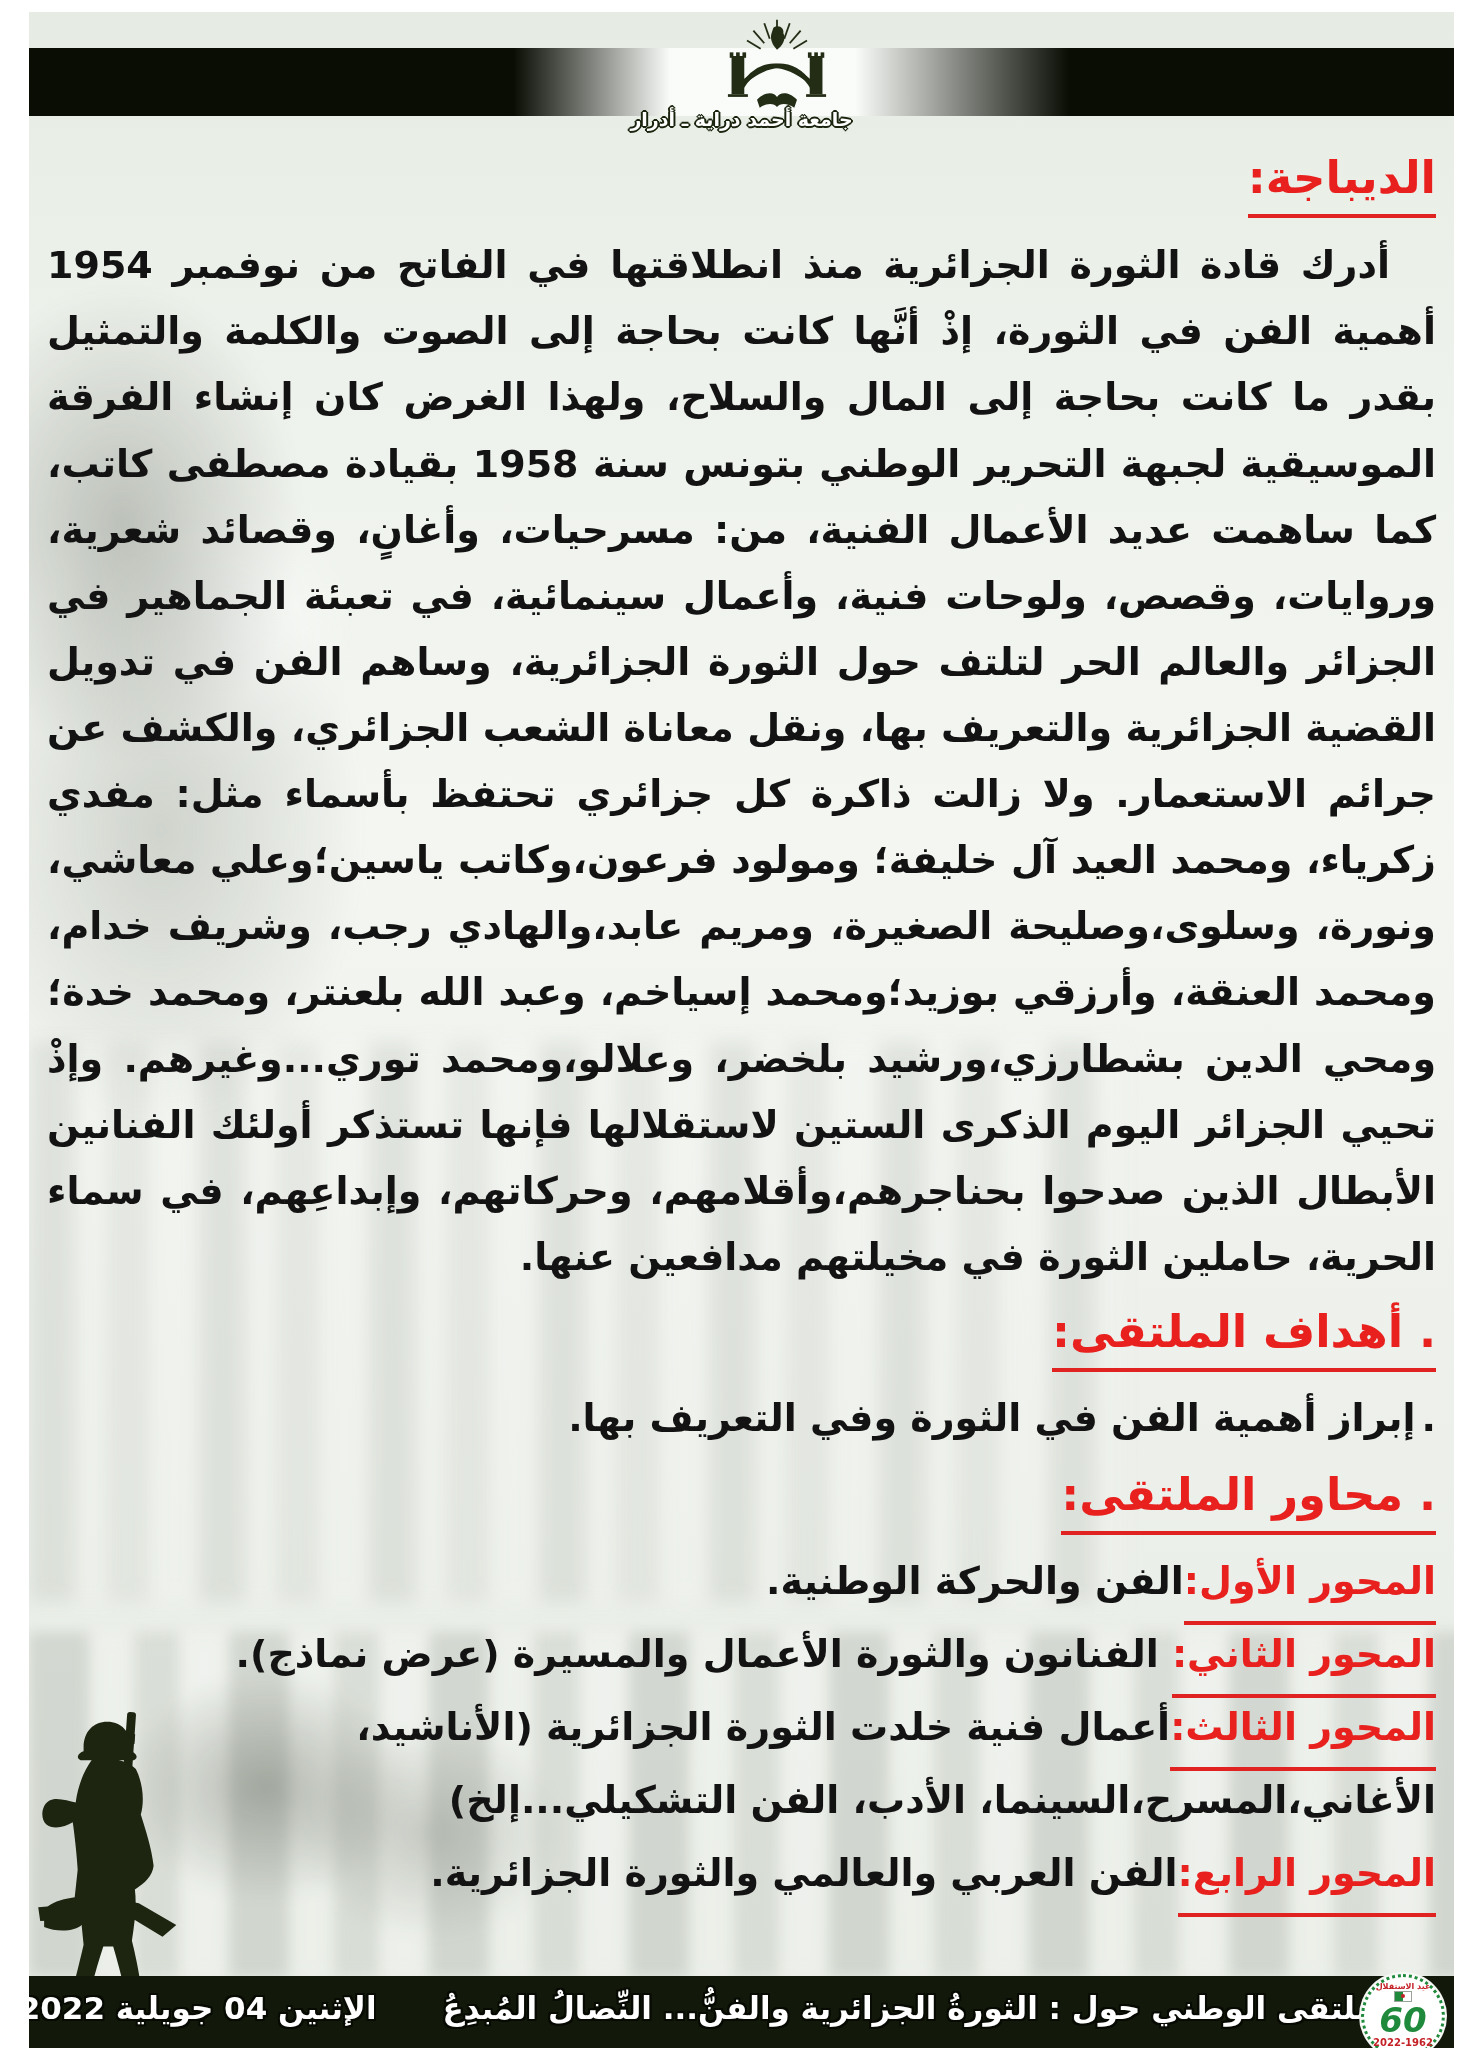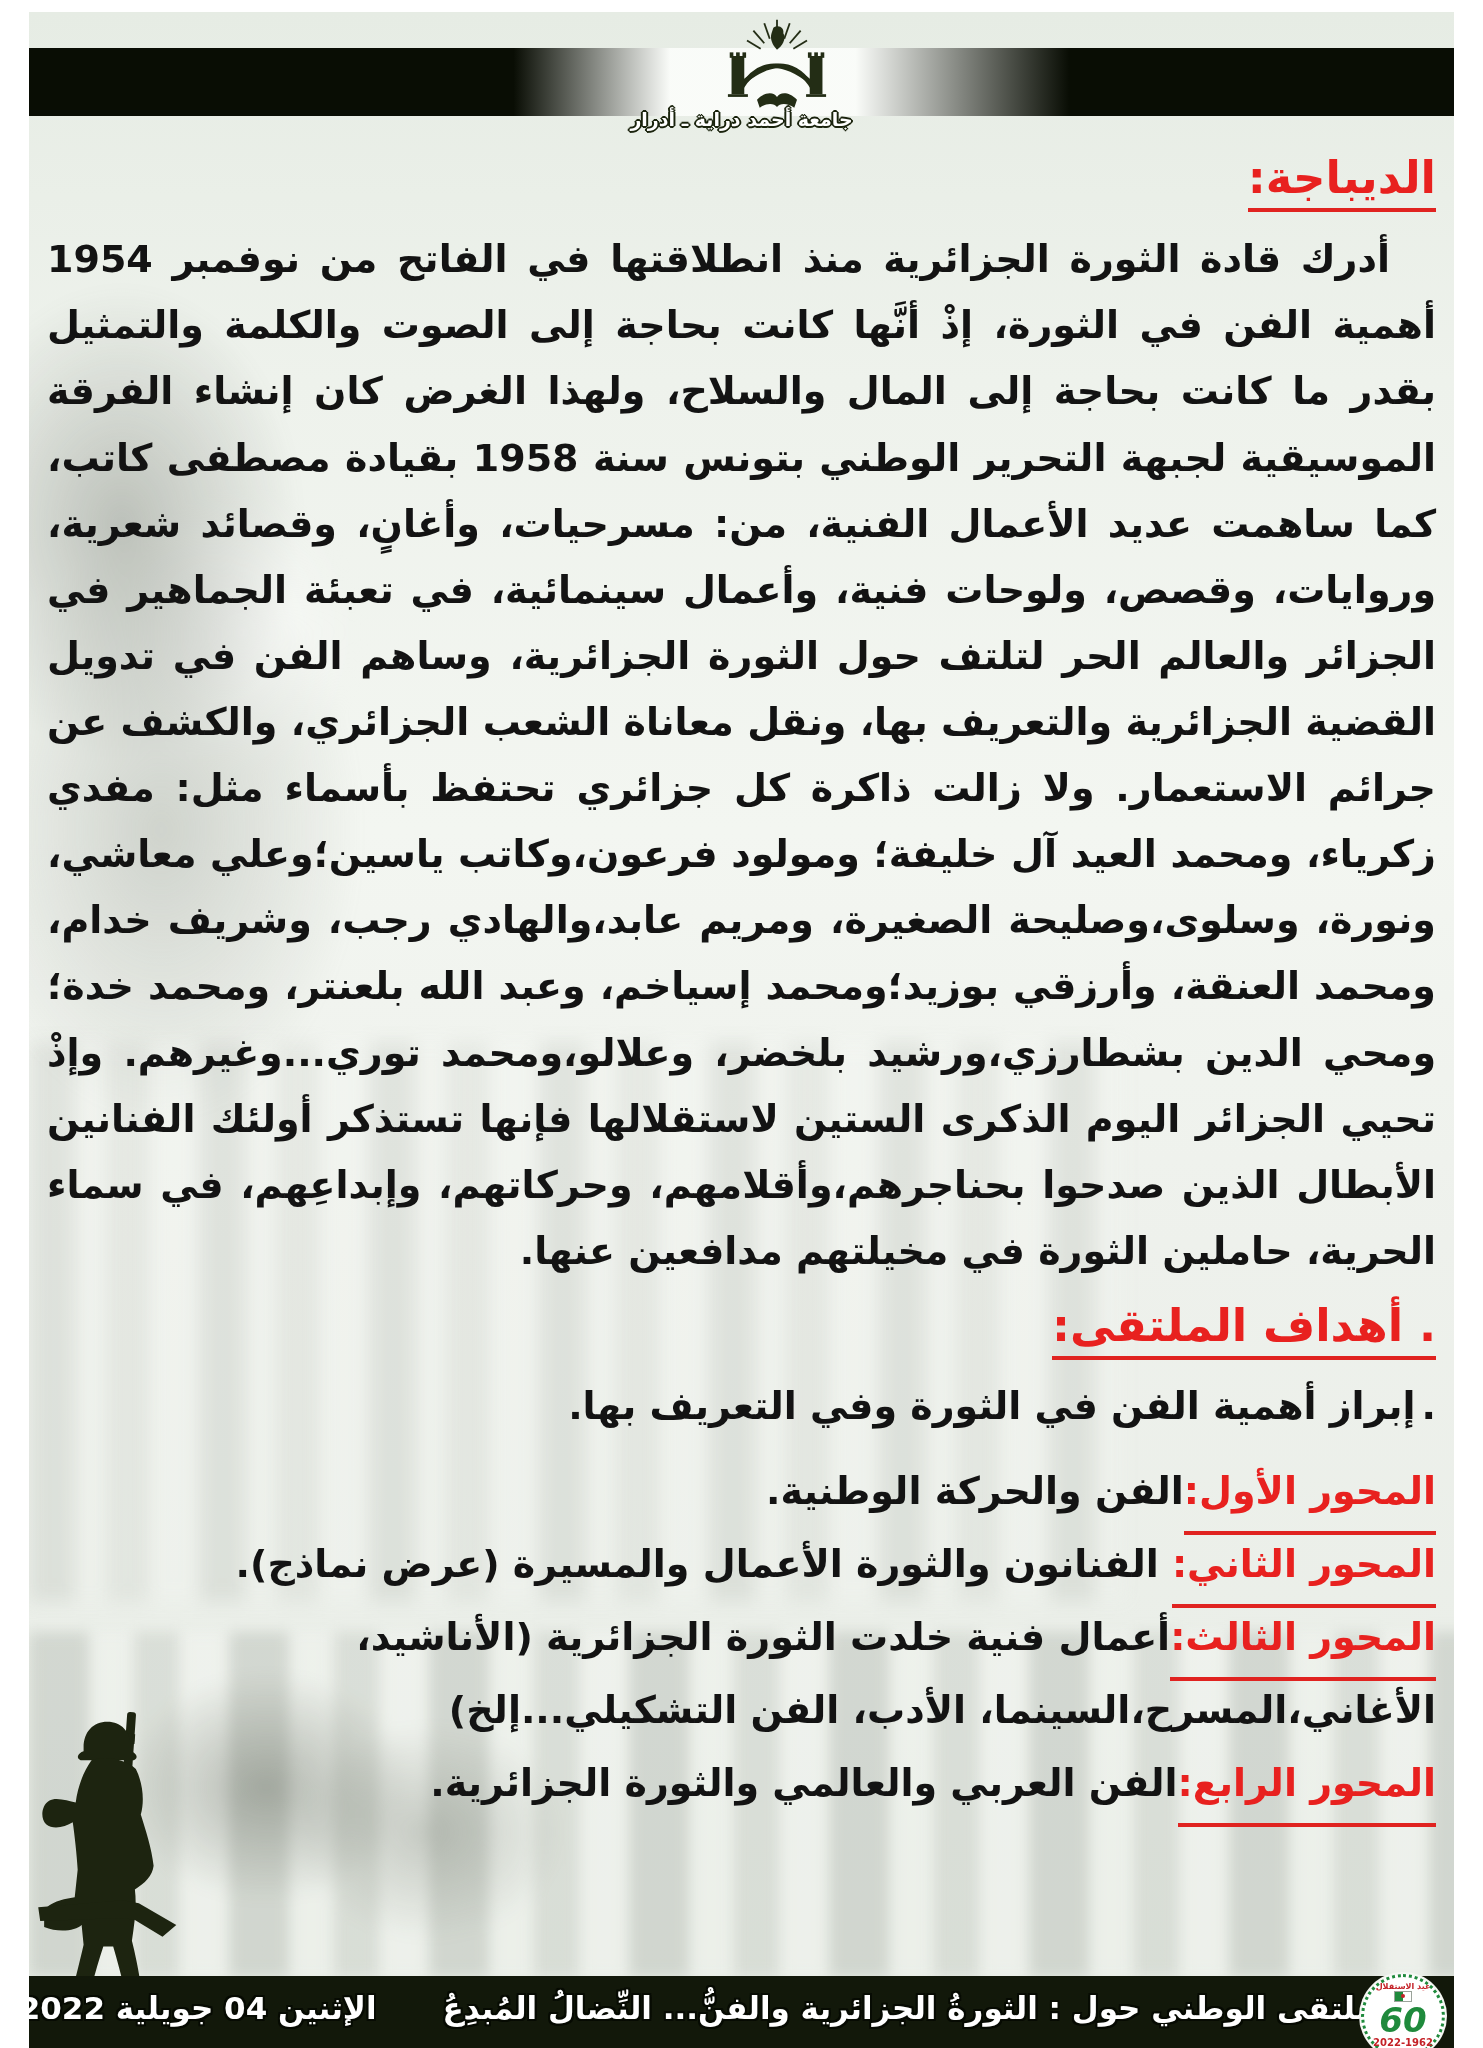--- a/index.html
+++ b/index.html
@@ -53,21 +53,21 @@
                 -1px -1px 0 #1a230d,1px 1px 0 #1a230d,-1px 1px 0 #1a230d,1px -1px 0 #1a230d;
     letter-spacing:1px;
   }
   
   .content{
     position:absolute;top:138px;right:18px;left:18px;
     direction:rtl;color:#131313;font-weight:bold;
   }
   .sec-title{
     display:inline-block;color:#e8211f;font-size:45px;line-height:1.25;
-    border-bottom:4px solid #e02320;padding-bottom:2px;margin-bottom:10px;
+    border-bottom:4px solid #e02320;padding-bottom:8px;margin-bottom:10px;
   }
   .preamble-body{
     font-size:38px;line-height:1.74;text-align:justify;
     text-indent:46px;margin:4px 0 10px 0;
   }
   .obj-block{margin-top:14px;}
   .obj-item{font-size:38px;line-height:1.92;text-align:right;}
   .dot{display:inline-block;margin-left:6px;}
   .dot-red{color:#e8211f;border-bottom:3px solid #e02320;}
   .axes-block{margin-top:12px;}
@@ -153,20 +153,21 @@
       <span class="sec-title">الديباجة:</span>
       <div class="preamble-body">أدرك قادة الثورة الجزائرية منذ انطلاقتها في الفاتح من نوفمبر 1954 أهمية الفن في الثورة، إذْ أنَّها كانت بحاجة إلى الصوت والكلمة والتمثيل بقدر ما كانت بحاجة إلى المال والسلاح، ولهذا الغرض كان إنشاء الفرقة الموسيقية لجبهة التحرير الوطني بتونس سنة 1958 بقيادة مصطفى كاتب، كما ساهمت عديد الأعمال الفنية، من: مسرحيات، وأغانٍ، وقصائد شعرية، وروايات، وقصص، ولوحات فنية، وأعمال سينمائية، في تعبئة الجماهير في الجزائر والعالم الحر لتلتف حول الثورة الجزائرية، وساهم الفن في تدويل القضية الجزائرية والتعريف بها، ونقل معاناة الشعب الجزائري، والكشف عن جرائم الاستعمار. ولا زالت ذاكرة كل جزائري تحتفظ بأسماء مثل: مفدي زكرياء، ومحمد العيد آل خليفة؛ ومولود فرعون،وكاتب ياسين؛وعلي معاشي، ونورة، وسلوى،وصليحة الصغيرة، ومريم عابد،والهادي رجب، وشريف خدام، ومحمد العنقة، وأرزقي بوزيد؛ومحمد إسياخم، وعبد الله بلعنتر، ومحمد خدة؛ومحي الدين بشطارزي،ورشيد بلخضر، وعلالو،ومحمد توري...وغيرهم. وإذْ تحيي الجزائر اليوم الذكرى الستين لاستقلالها فإنها تستذكر أولئك الفنانين الأبطال الذين صدحوا بحناجرهم،وأقلامهم، وحركاتهم، وإبداعِهم، في سماء الحرية، حاملين الثورة في مخيلتهم مدافعين عنها.</div>
     </div>
 
     <div class="obj-block">
       <span class="sec-title">. أهداف الملتقى:</span>
       <div class="obj-item"><span class="dot">.</span><span>إبراز أهمية الفن في الثورة وفي التعريف بها.</span></div>
     </div>
 
     <div class="axes-block">
+      <span class="sec-title">. محاور الملتقى:</span>
       <div class="axis-line"><span class="axis-label">المحور الأول:</span><span class="axis-text">الفن والحركة الوطنية.</span></div>
       <div class="axis-line"><span class="axis-label">المحور الثاني:</span><span class="axis-text"> الفنانون والثورة الأعمال والمسيرة (عرض نماذج).</span></div>
       <div class="axis-line"><span class="axis-label">المحور الثالث:</span><span class="axis-text">أعمال فنية خلدت الثورة الجزائرية (الأناشيد، الأغاني،المسرح،السينما، الأدب، الفن التشكيلي...إلخ)</span></div>
       <div class="axis-line"><span class="axis-label">المحور الرابع:</span><span class="axis-text">الفن العربي والعالمي والثورة الجزائرية.</span></div>
     </div>
 
   </div>
 
   <svg class="soldier" viewBox="0 0 190 290">
     <g fill="#1d2410">

